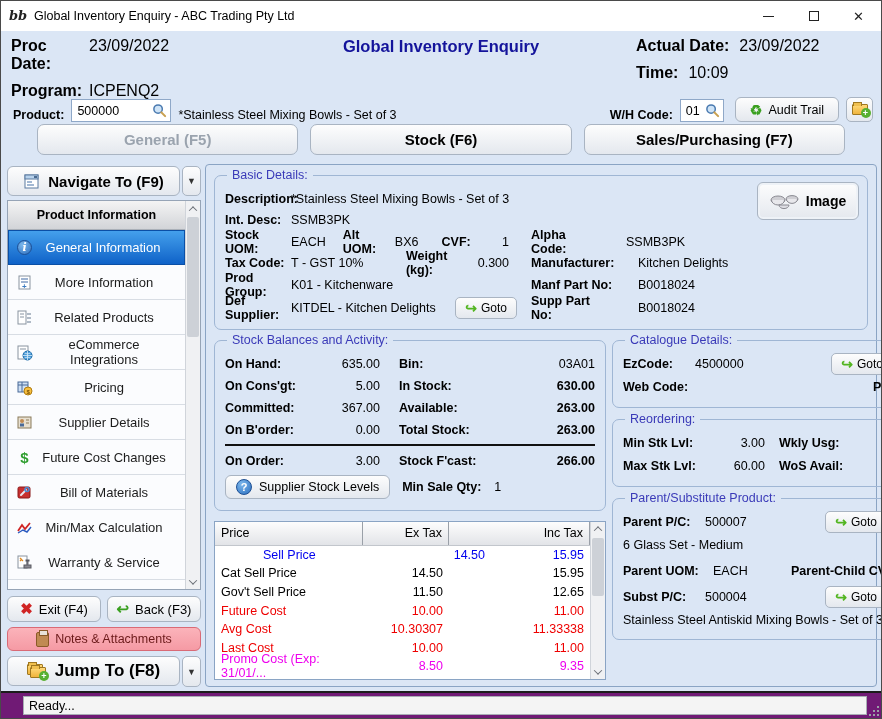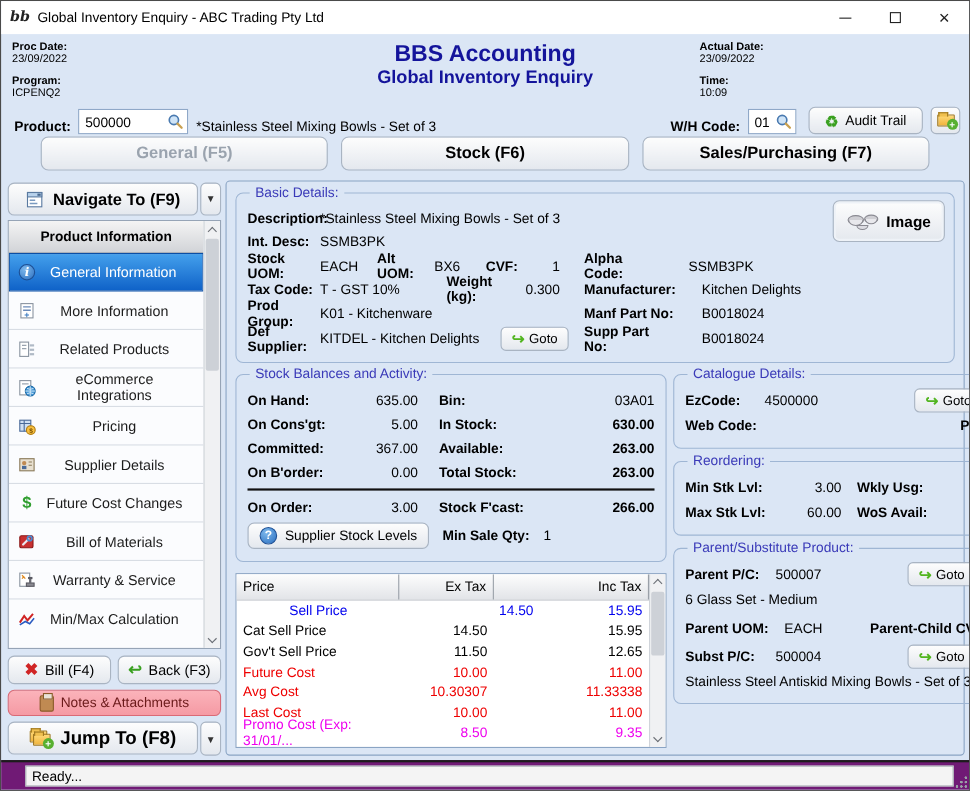--- a/index.html
+++ b/index.html
@@ -13,21 +13,21 @@
   .titlebar .logo{ width:18px; height:18px; margin-right:7px; font-family:"DejaVu Serif",serif; font-style:italic;
     font-weight:bold; font-size:13px; color:#222; line-height:18px; }
   .titlebar .t-text{ font-size:12.5px; color:#000; }
   .win-controls{ margin-left:auto; display:flex; height:100%; }
   .win-btn{ width:45px; height:100%; display:flex; align-items:center; justify-content:center; color:#222; font-size:13px; cursor:default; }
   .min-glyph{ width:11px; height:1px; background:#222; display:block; }
   .max-glyph{ width:10px; height:10px; border:1px solid #222; display:block; }
 
   
   .header{ height:58px; flex:none; display:grid; grid-template-columns:235px 1fr 235px; padding:6px 10px 2px 10px; }
-  .hdr-kv{ display:flex; font-size:10px; margin-bottom:9px;flex-direction:column; }
+  .hdr-kv{ display:flex; font-size:16px; margin-bottom:9px; }
   .hdr-kv .k{ font-weight:bold; width:78px; }
   .hdr-right .hdr-kv{ }
   .hdr-right .k{ width:auto; margin-right:10px; }
   .hdr-right .v{ width:72px; }
   .hdr-center{ text-align:center; color:#14149b; }
   .hdr-title{ font-size:21px; font-weight:bold; line-height:24px; }
   .hdr-sub{ font-size:16.5px; font-weight:bold; }
 
   
   .prodrow{ height:33px; flex:none; display:flex; align-items:flex-end; padding:0 8px 0 12px; gap:7px; }
@@ -193,21 +193,20 @@
       <div class="hdr-kv">
           <span class="k">Proc Date:</span>
           <span class="v">23/09/2022</span>
         </div>
       <div class="hdr-kv">
           <span class="k">Program:</span>
           <span class="v">ICPENQ2</span>
         </div>
     </div>
     <div class="hdr-center">
-      <div class="hdr-title">BBS Accounting</div>
       <div class="hdr-sub">Global Inventory Enquiry</div>
     </div>
     <div class="hdr-right">
       <div class="hdr-kv">
           <span class="k">Actual Date:</span>
           <span class="v">23/09/2022</span>
         </div>
       <div class="hdr-kv">
           <span class="k">Time:</span>
           <span class="v">10:09</span>
@@ -329,53 +328,53 @@
             <span class="nlabel">Future Cost Changes</span>
           </div>
           <div class="nav-item">
             <svg class="icon16" viewBox="0 0 17 17">
                 <rect x="2" y="3" width="12" height="11" rx="1.5" fill="#c83030" stroke="#8a1818"></rect>
                 <path d="M5 11 l5 -5" stroke="#e8e8f0" stroke-width="2" stroke-linecap="round"></path>
                 <circle cx="11" cy="5.5" r="2" fill="none" stroke="#4a8ad0" stroke-width="1.6"></circle>
               </svg>
             <span class="nlabel">Bill of Materials</span>
           </div>
+          <div class="nav-item" style="border-bottom:none;">
+            <svg class="icon16" viewBox="0 0 17 17">
+                <polyline points="2,12 6,6 9,10 14,4" fill="none" stroke="#d02424" stroke-width="1.8"></polyline>
+                <polyline points="2,14 7,11 11,13 15,8" fill="none" stroke="#2a5ac0" stroke-width="1.4"></polyline>
+              </svg>
+            <span class="nlabel">Min/Max Calculation</span>
+          </div>
           <div class="nav-item">
             <svg class="icon16" viewBox="0 0 17 17">
                 <rect x="2" y="2" width="9" height="12" fill="#fff" stroke="#8a94a0"></rect>
                 <path d="M4 4 l3 3 M4 7 l2 -2" stroke="#e08a20" stroke-width="1.2"></path>
                 <rect x="8" y="11" width="7" height="3" fill="#8a8a92" stroke="#5a5a62"></rect>
                 <rect x="10.5" y="7" width="2" height="4" fill="#6a6a72"></rect>
                 <rect x="9.5" y="5.5" width="4" height="2" fill="#5a5a62"></rect>
               </svg>
             <span class="nlabel">Warranty &amp; Service</span>
           </div>
-          <div class="nav-item" style="border-bottom:none;">
-            <svg class="icon16" viewBox="0 0 17 17">
-                <polyline points="2,12 6,6 9,10 14,4" fill="none" stroke="#d02424" stroke-width="1.8"></polyline>
-                <polyline points="2,14 7,11 11,13 15,8" fill="none" stroke="#2a5ac0" stroke-width="1.4"></polyline>
-              </svg>
-            <span class="nlabel">Min/Max Calculation</span>
-          </div>
         </div>
         <div class="vscroll">
           <div class="varrow" style="top:0;">
               <span class="chev up"></span>
             </div>
           <div class="vthumb" style="top:16px; height:120px;"></div>
           <div class="varrow" style="bottom:0;">
               <span class="chev down"></span>
             </div>
         </div>
       </div>
 
       <div class="side-btns">
         <button class="btn">
           <span class="red-x">✖</span>
-          <span>Bill (F4)</span>
+          <span>Exit (F4)</span>
         </button>
         <button class="btn">
           <span class="green-arr">↩</span>
           <span>Back (F3)</span>
         </button>
       </div>
 
       <button class="btn notes-btn">
         <span class="notes-icon"></span>
         <span>Notes &amp; Attachments</span>

